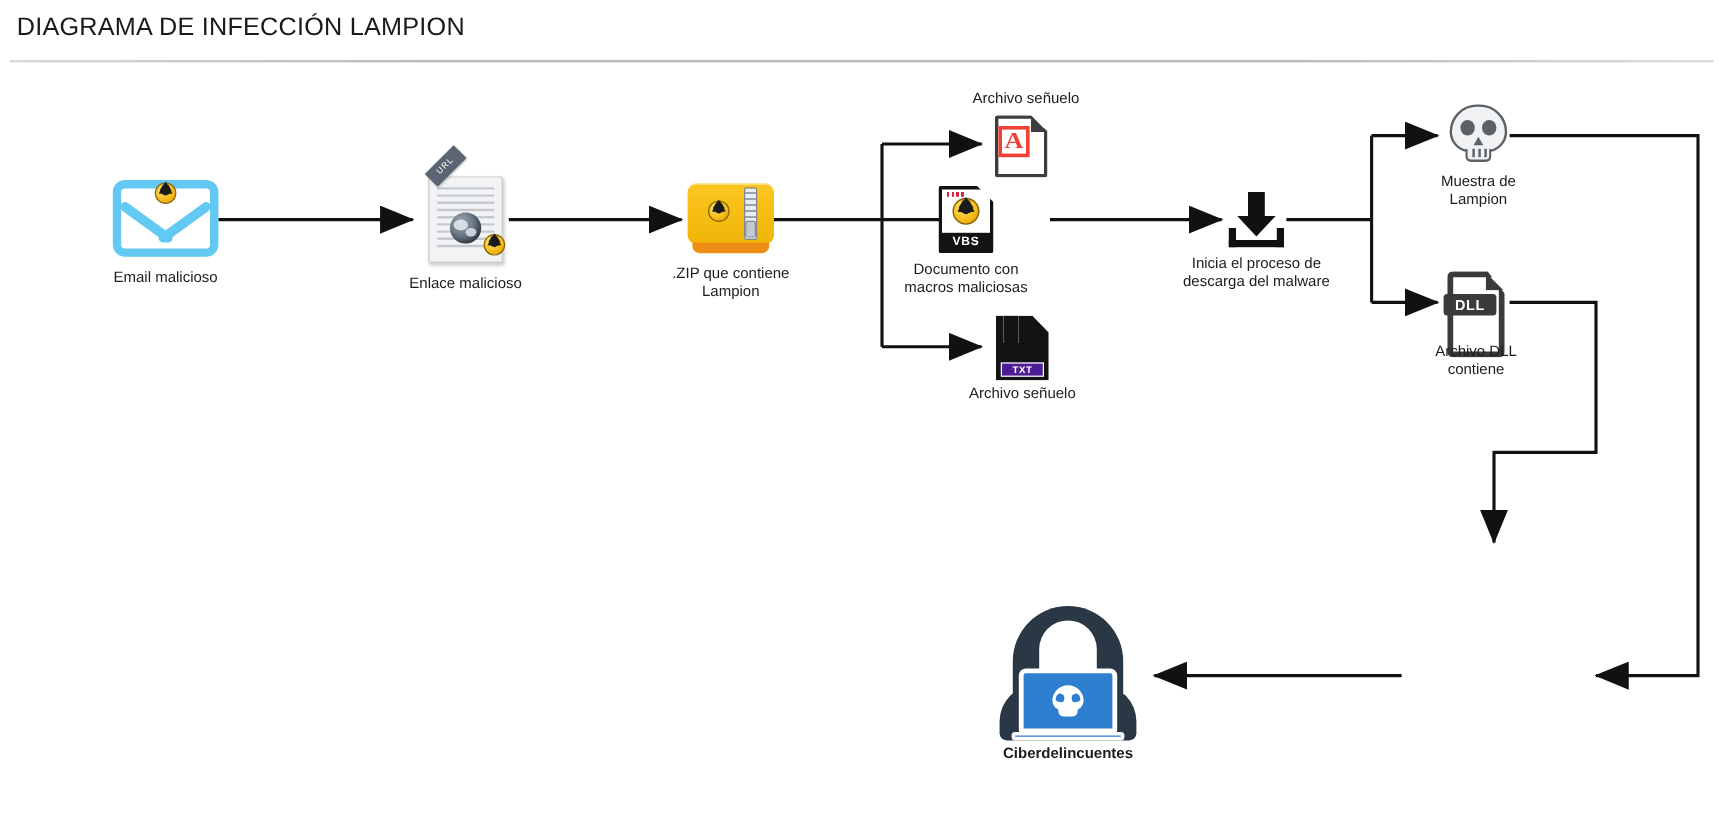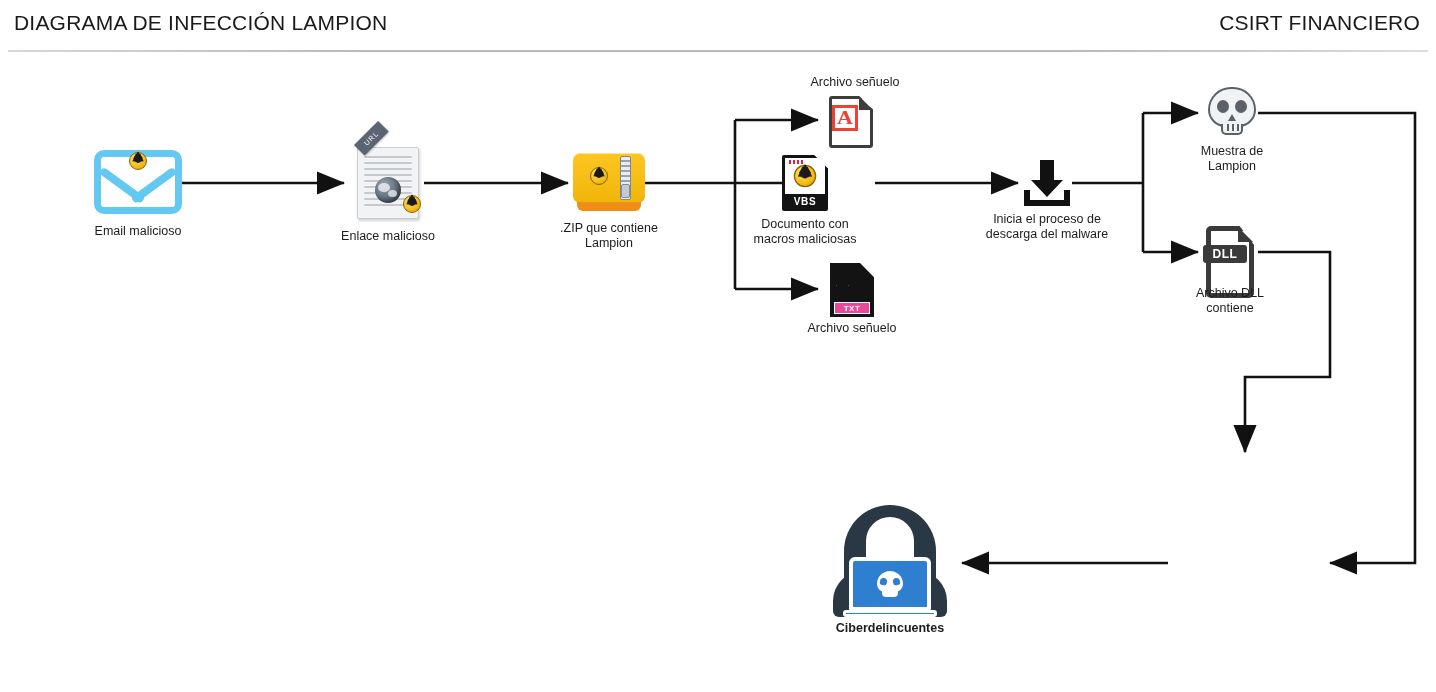--- a/index.html
+++ b/index.html
@@ -165,21 +165,21 @@
   .ic-txt .corner{
     position:absolute;right:0;top:0;width:14px;height:14px;background:#fff;
     clip-path:polygon(0 0,100% 100%,100% 0);
   }
   .ic-txt .bm{
     position:absolute;left:6px;top:0;width:13px;height:23px;background:#131313;
     clip-path:polygon(0 0,100% 0,100% 100%,50% 74%,0 100%);
     box-shadow:0 0 0 3px #fff;
   }
   .ic-txt .band{
-    position:absolute;left:4px;right:4px;bottom:3px;height:12px;background:#ec4899;
+    position:absolute;left:4px;right:4px;bottom:3px;height:12px;background:#4c1d95;
     border:1px solid #fff;box-sizing:border-box;color:#fff;font-size:8px;font-weight:bold;
     display:flex;align-items:center;justify-content:center;letter-spacing:.5px;
   }
 
   
   .ic-dl{width:50px;height:46px;}
   .ic-dl .stem{position:absolute;left:18px;top:0;width:14px;height:22px;background:#111;}
   .ic-dl .head{
     position:absolute;left:9px;top:20px;width:0;height:0;
     border-left:16px solid transparent;border-right:16px solid transparent;
@@ -288,21 +288,20 @@
     width:16px;height:7px;background:#fff;border-radius:0 0 4px 4px;
   }
 </style>
 </head>
 <body>
 
 <div id="page">
 
   <div id="header">
     <div class="h-title">DIAGRAMA DE INFECCIÓN LAMPION</div>
-    <div class="h-org">CSIRT FINANCIERO</div>
     <div class="rule"></div>
   </div>
 
   <svg id="wires" viewBox="0 0 1436 692" xmlns="http://www.w3.org/2000/svg">
     <defs>
       <marker id="ah" markerWidth="11" markerHeight="9" refX="10.5" refY="4.5" orient="auto">
         <path d="M0,0 L11,4.5 L0,9 z" fill="#111111"></path>
       </marker>
     </defs>
     <g fill="none" stroke="#111111" stroke-width="2.6">

